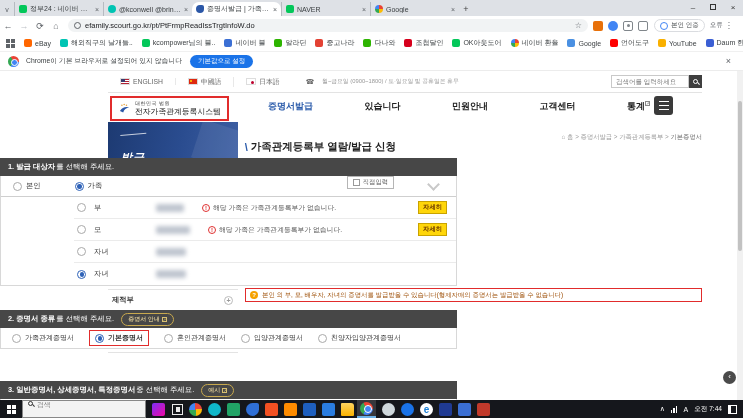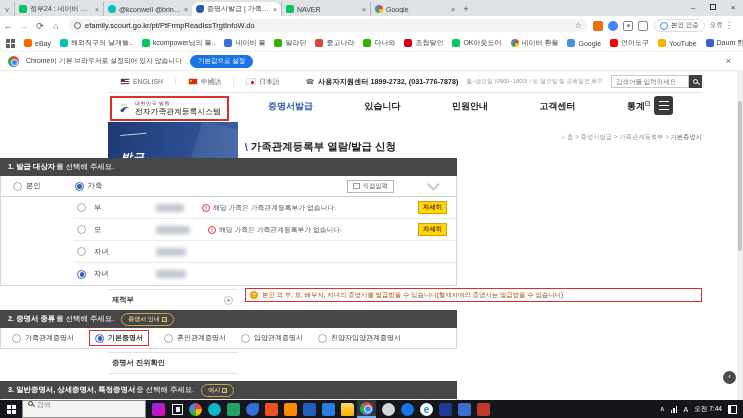--- a/index.html
+++ b/index.html
@@ -132,21 +132,21 @@
   
   .main{position:absolute;left:245px;top:140px;width:457px}
   .ctitle{font-size:10.5px;font-weight:bold;color:#222;display:flex;align-items:center;gap:3px}
   .ctitle .slash{color:#2c5cab;font-weight:bold;font-size:10px;transform:scaleX(1.1)}
   .sec{position:absolute;left:0;width:457px}
   .shead{background:#474747;color:#fff;font-size:7.4px;display:flex;align-items:center;height:18px;padding:0 8px}
   .shead b{font-weight:bold;margin-right:1px}
   .hpill{margin-left:7px;border:1px solid #c8a94e;border-radius:8px;padding:1px 6px;font-size:6px;color:#ffe9a8;display:inline-flex;align-items:center;gap:2px}
   .hpill .extic{border-color:#d9c070;color:#d9c070}
   .sbox{border:1px solid #d8d8d8;border-top:none;background:#fff}
-  .selrow{height:21px;display:flex;align-items:center;border-bottom:1px solid #cfcfcf;position:relative;font-size:7.3px;color:#333}
+  .selrow{height:21px;display:flex;border-bottom:1px solid #cfcfcf;position:relative;font-size:7.3px;color:#333}
   .opt{display:inline-flex;align-items:center;gap:4px}
   .rd{display:inline-block;width:9px;height:9px;border:1px solid #a9a9a9;border-radius:50%;background:#fff;position:relative;flex:none}
   .rd.sel{border-color:#2e62b8}
   .rd.sel::after{content:"";position:absolute;left:1.8px;top:1.8px;width:4.5px;height:4.5px;border-radius:50%;background:#2e62b8}
   .dibtn{position:absolute;right:62px;height:13px;border:1px solid #b5b5b5;display:flex;align-items:center;gap:3px;padding:0 5px;font-size:6.3px;color:#555;background:#fff}
   .cb{width:6.5px;height:6.5px;border:1px solid #999;background:#fff}
   .bigchev{position:absolute;right:18px;top:4px;width:9px;height:9px;border-right:2px solid #c8c8c8;border-bottom:2px solid #c8c8c8;transform:rotate(45deg)}
   .frow{height:22px;margin-left:73px;border-bottom:1px solid #ebebeb;display:flex;align-items:center;position:relative;font-size:7.3px;color:#444}
   .frow:last-child{border-bottom:none}
   .frow .rd{margin-left:3px}
@@ -347,21 +347,20 @@
   <span class="lang">
       <span class="flag cn"></span>
       <span>中國語</span>
     </span>
   <span class="lang" style="border-right:none">
       <span class="flag jp"></span>
       <span>日本語</span>
     </span>
   <span class="support">
     <span>☎</span>
-    <span class="supbold">사용자지원센터 1899-2732, (031-776-7878)</span>
     <span class="suphours">월~금요일 (0900~1800) / 토·일요일 및 공휴일은 휴무</span>
   </span>
   <span class="usearch">
     <input placeholder="검색어를 입력하세요" style="">
     <span class="usbtn">
         <span class="mag"></span>
       </span>
   </span>
 </div>
 
@@ -434,23 +433,20 @@
     <div class="sgroup">
         <span>제적부</span>
         <span class="pluscirc">+</span>
       </div>
     <div class="sgroup">
         <span>이미지 제적부</span>
         <span class="pluscirc">+</span>
       </div>
     <div class="sgroup">
         <span>나의 발급 이력</span>
-      </div>
-    <div class="sgroup">
-        <span>증명서 진위확인</span>
       </div>
   </div>
 </div>
 
 <div class="main">
   <div class="ctitle">
     <span class="slash">\</span>
     <span>가족관계등록부 열람/발급 신청</span>
   </div>
 </div>

